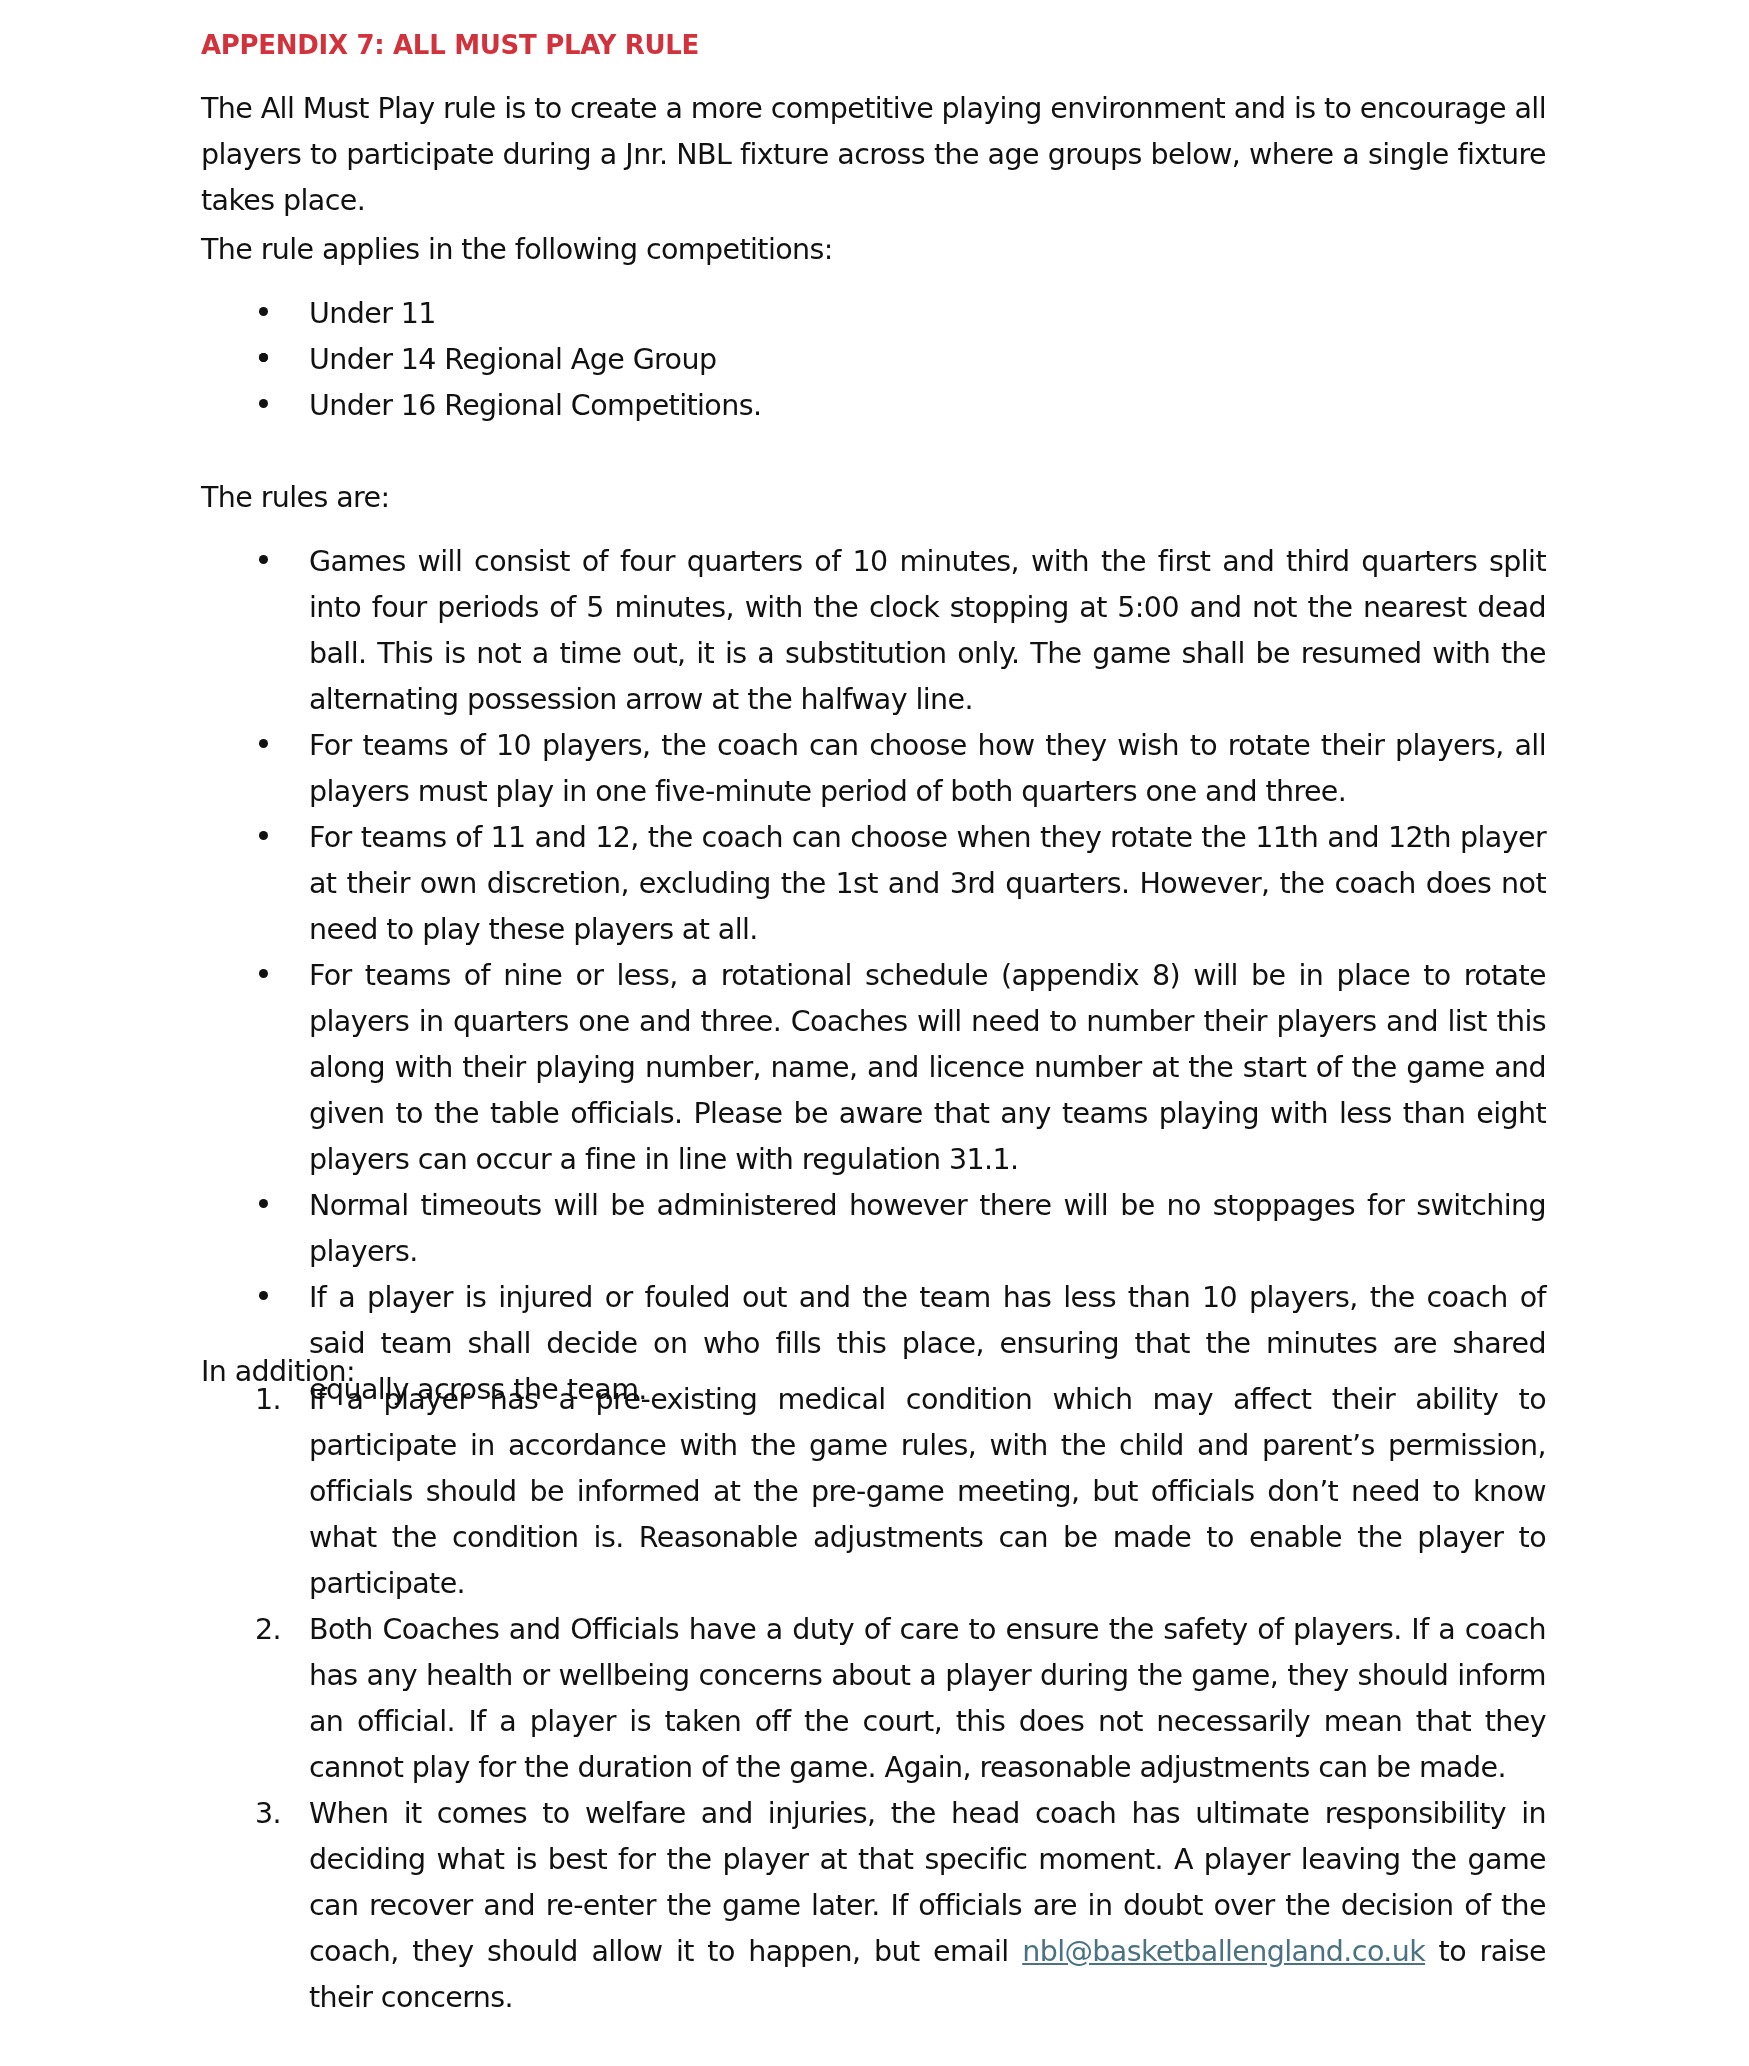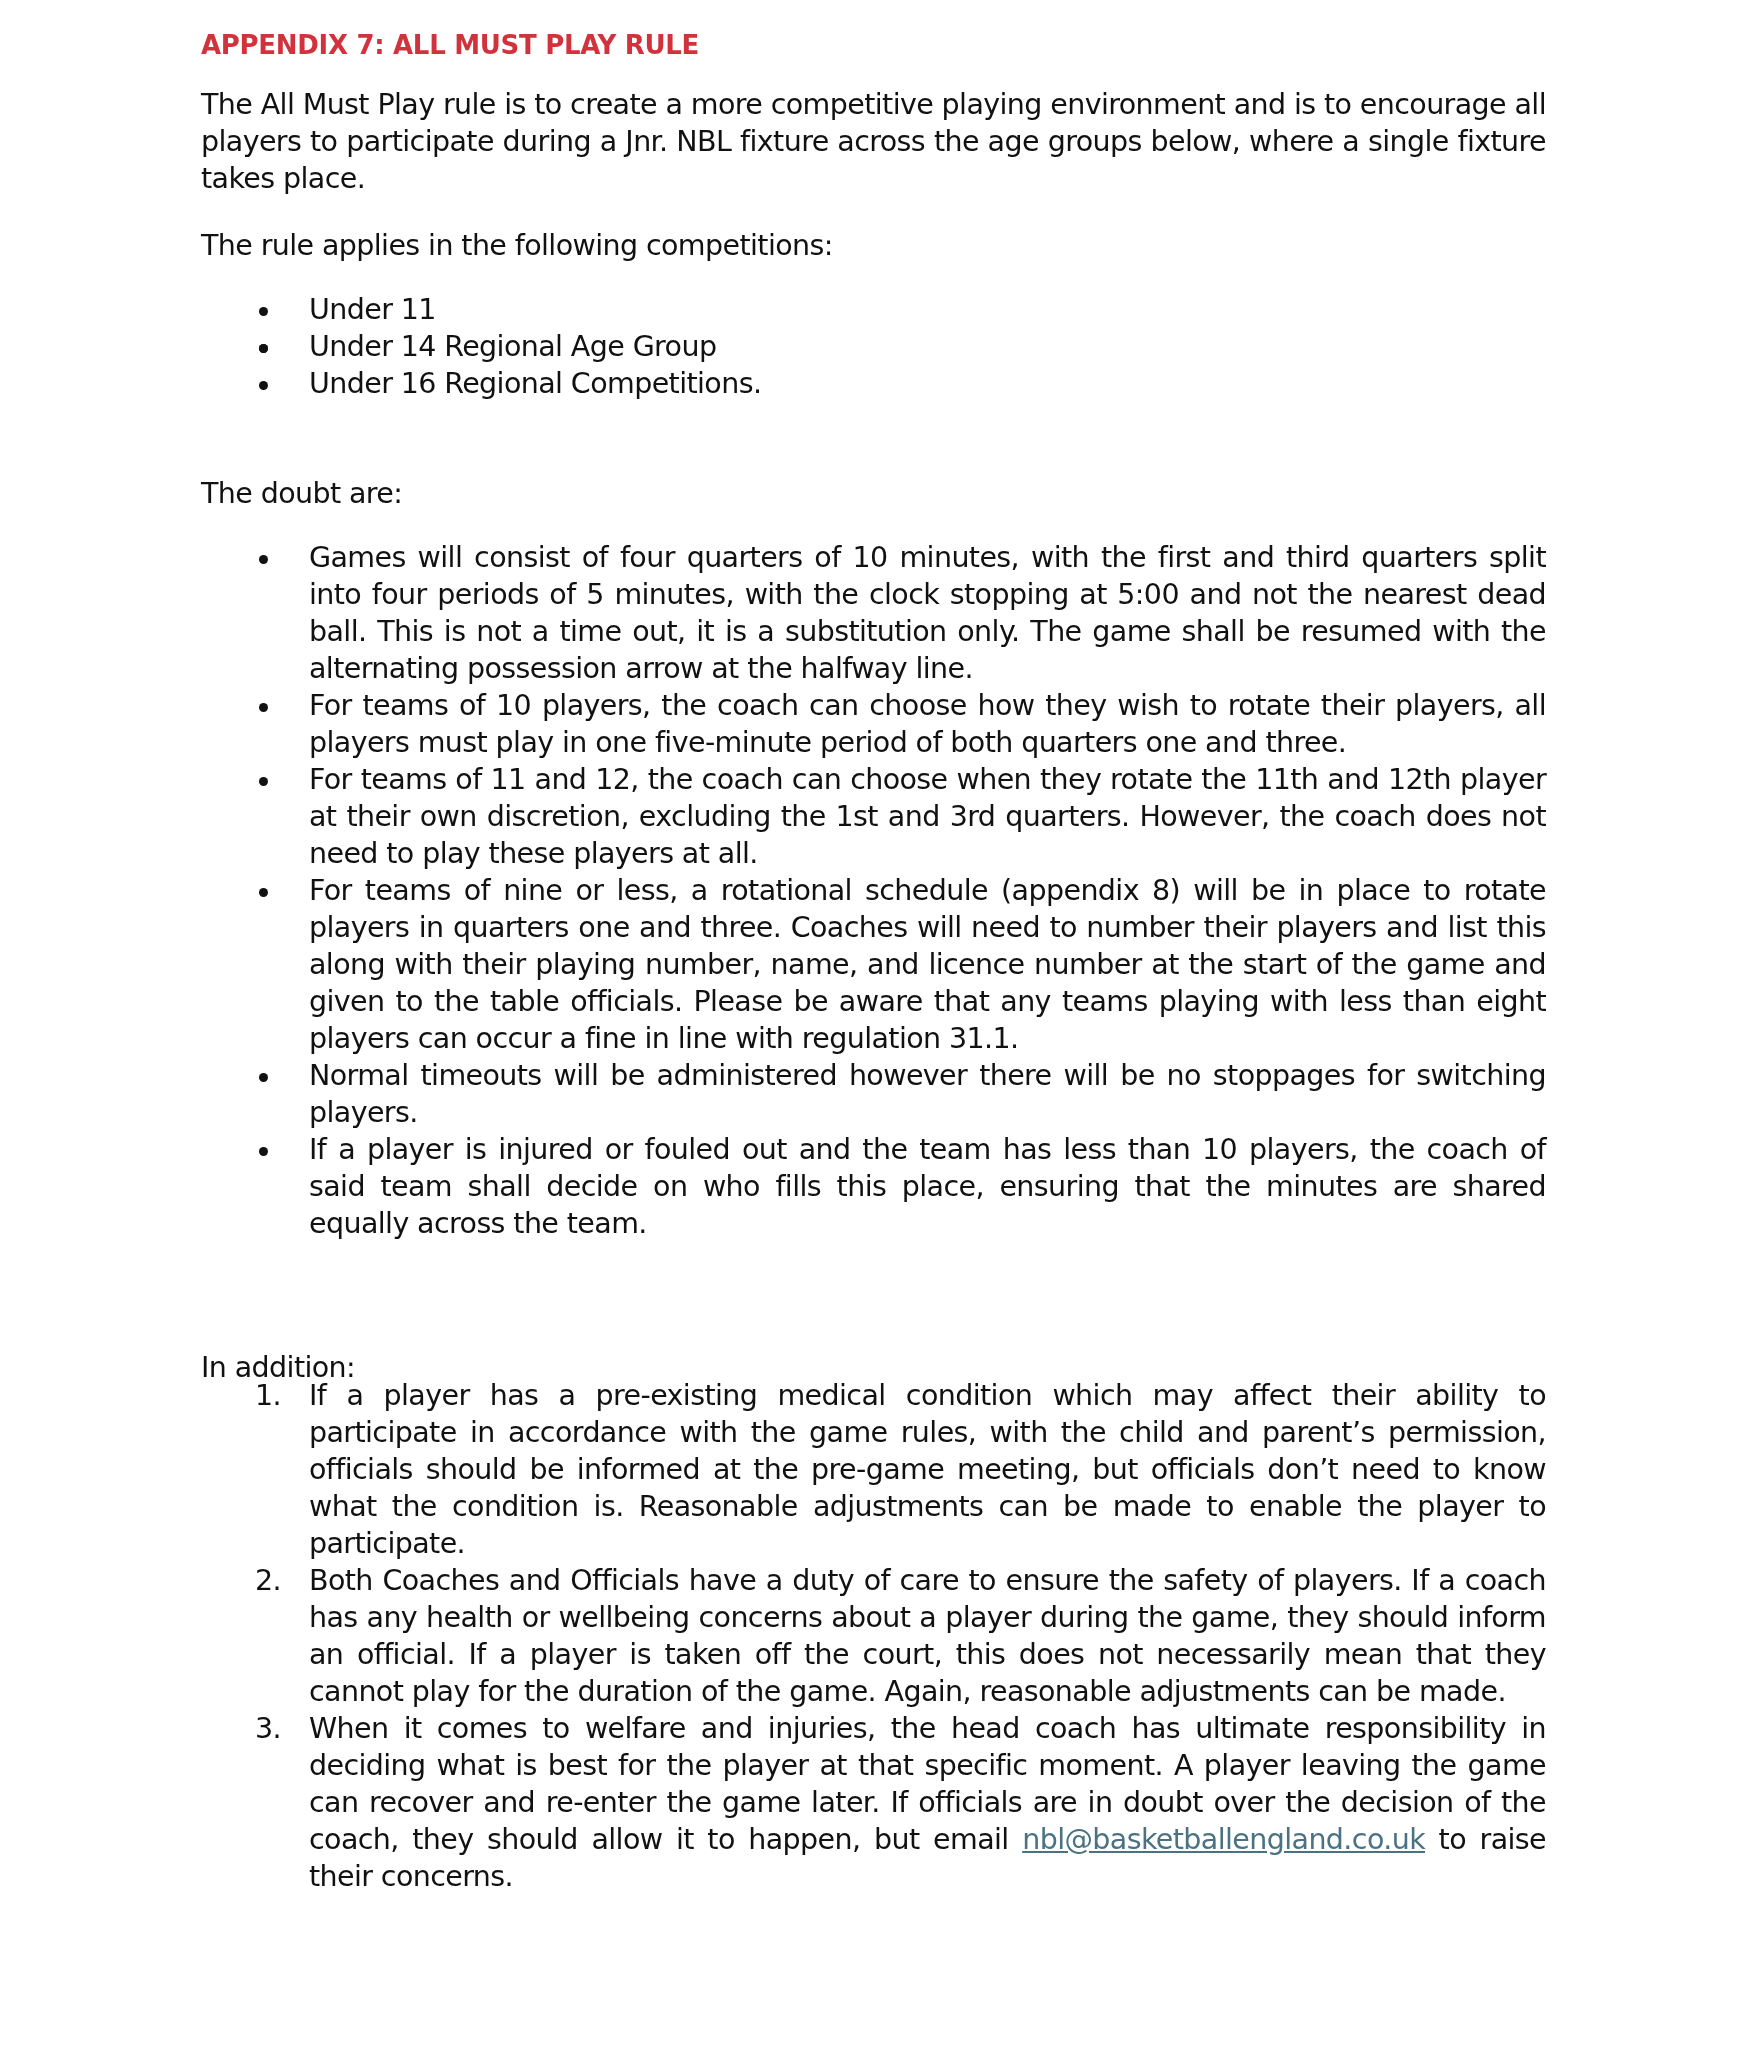--- a/index.html
+++ b/index.html
@@ -7,21 +7,21 @@
     width: 1749px; height: 2066px; position: relative; overflow: hidden;
     font-family: "DejaVu Sans", sans-serif; color: #111111;
   }
   .page { position: absolute; left: 201px; top: 0; width: 1345px; }
   .heading {
     position: absolute; top: 30px; left: 0;
     font-family: "DejaVu Sans", sans-serif; font-weight: bold;
     font-size: 26px; color: #D2323C; letter-spacing: -0.3px; white-space: nowrap;
   }
   .body-text {
-    font-size: 28.5px; line-height: 37px; text-align: justify;
+    font-size: 28.5px; line-height: 46px; text-align: justify;
     letter-spacing: -0.6px; word-spacing: 0px;
   }
   .para { position: absolute; left: 0; width: 1345px; margin: 0; }
   .list { position: absolute; left: 0; width: 1345px; margin: 0; padding: 0; list-style: none; }
   .list li { position: relative; padding-left: 108px; margin: 0; }
   .list li .marker { position: absolute; left: 53px; top: 0; }
   .list.numbered li .marker { left: 54px; }
   .bullet-dot {
     display: inline-block; width: 9px; height: 9px; border-radius: 50%;
     background: #111; position: absolute; left: 58px; top: 16px;
@@ -38,21 +38,21 @@
 
   <p class="para body-text" style="top:227px;">The rule applies in the following competitions:</p>
 
   <ul class="list body-text" style="top:291px;">
     <li><span class="bullet-dot"></span><span>Under 11</span></li>
     <li><span class="bullet-dot"></span></li>
     <li><span class="bullet-dot"></span><span>Under 14 Regional Age Group</span></li>
     <li><span class="bullet-dot"></span><span>Under 16 Regional Competitions.</span></li>
   </ul>
 
-  <p class="para body-text" style="top:475px;">The doubt are:</p>
+  <p class="para body-text" style="top:475px;">The rules are:</p>
 
   <ul class="list body-text" style="top:539px;">
     <li><span class="bullet-dot"></span><span>Games will consist of four quarters of 10 minutes, with the first and third quarters split into four periods of 5 minutes, with the clock stopping at 5:00 and not the nearest dead ball. This is not a time out, it is a substitution only. The game shall be resumed with the alternating possession arrow at the halfway line.</span></li>
     <li><span class="bullet-dot"></span><span>For teams of 10 players, the coach can choose how they wish to rotate their players, all players must play in one five-minute period of both quarters one and three.</span></li>
     <li><span class="bullet-dot"></span><span>For teams of 11 and 12, the coach can choose when they rotate the 11th and 12th player at their own discretion, excluding the 1st and 3rd quarters. However, the coach does not need to play these players at all.</span></li>
     <li><span class="bullet-dot"></span><span>For teams of nine or less, a rotational schedule (appendix 8) will be in place to rotate players in quarters one and three. Coaches will need to number their players and list this along with their playing number, name, and licence number at the start of the game and given to the table officials. Please be aware that any teams playing with less than eight players can occur a fine in line with regulation 31.1.</span></li>
     <li><span class="bullet-dot"></span><span>Normal timeouts will be administered however there will be no stoppages for switching players.</span></li>
     <li><span class="bullet-dot"></span><span>If a player is injured or fouled out and the team has less than 10 players, the coach of said team shall decide on who fills this place, ensuring that the minutes are shared equally across the team.</span></li>
   </ul>
 

